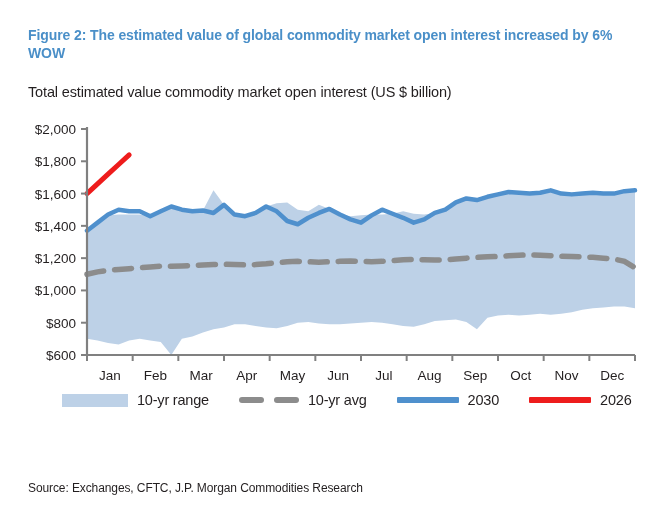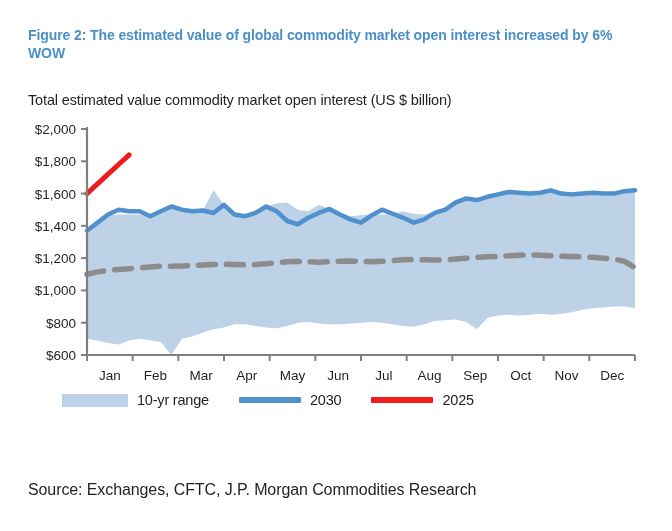--- a/index.html
+++ b/index.html
@@ -8,21 +8,21 @@
     font-family:"Liberation Sans", sans-serif;
     color:#231f20;overflow:hidden;position:relative;
   }
 
   .fig-title{
     position:absolute;left:28px;top:26px;width:600px;
     font-size:14px;font-weight:bold;line-height:1.30;
     color:#4a8fc8;letter-spacing:-0.1px;
   }
   .fig-subtitle{
-    position:absolute;left:28px;top:92px;width:620px;
+    position:absolute;left:28px;top:84px;width:620px;
     font-size:14.5px;font-weight:normal;color:#231f20;
     letter-spacing:-0.15px;
   }
   .chart-wrap{position:absolute;left:0;top:112px;width:672px;height:300px;}
   .chart-svg{display:block;}
 
   .legend{
     position:absolute;left:0;top:392px;width:616px;height:26px;
   }
   .legend-inner{
@@ -35,21 +35,21 @@
     letter-spacing:-0.2px;white-space:nowrap;
   }
   .sw-area{width:66px;height:13px;background:#bdd1e7;}
   .sw-dash{width:60px;height:13px;display:flex;align-items:center;justify-content:space-between;}
   .sw-dash i{display:block;width:25px;height:6px;border-radius:3px;background:#8c8c8c;}
   .sw-line{width:62px;height:6px;border-radius:1px;background:#4f90cd;}
   .sw-red{width:62px;height:6px;border-radius:1px;background:#ee1c1c;}
 
   .source{
     position:absolute;left:28px;top:481px;
-    font-size:16px;color:#231f20;letter-spacing:-0.1px;
+    font-size:12px;color:#231f20;letter-spacing:-0.1px;
   }
 
   .tick-text{font-family:"Liberation Sans", sans-serif;font-size:13.5px;fill:#231f20;}
 </style>
 </head>
 <body>
 
 <div class="fig-title">Figure 2: The estimated value of global commodity market open interest increased by 6% WOW</div>
 <div class="fig-subtitle">Total estimated value commodity market open interest (US $ billion)</div>
 
@@ -113,23 +113,30 @@
     </svg>
 </div>
 
 <div class="legend">
   <div class="legend-inner">
     <div class="legend-item">
       <span class="sw-area"></span>
       <span class="legend-label">10-yr range</span>
     </div>
     <div class="legend-item">
+      <span class="sw-dash">
+          <i></i>
+          <i></i>
+        </span>
+      <span class="legend-label">10-yr avg</span>
+    </div>
+    <div class="legend-item">
       <span class="sw-line"></span>
       <span class="legend-label">2030</span>
     </div>
     <div class="legend-item">
       <span class="sw-red"></span>
-      <span class="legend-label">2025</span>
+      <span class="legend-label">2026</span>
     </div>
   </div>
 </div>
 
 <div class="source">Source: Exchanges, CFTC, J.P. Morgan Commodities Research</div>
 
 </body></html>

